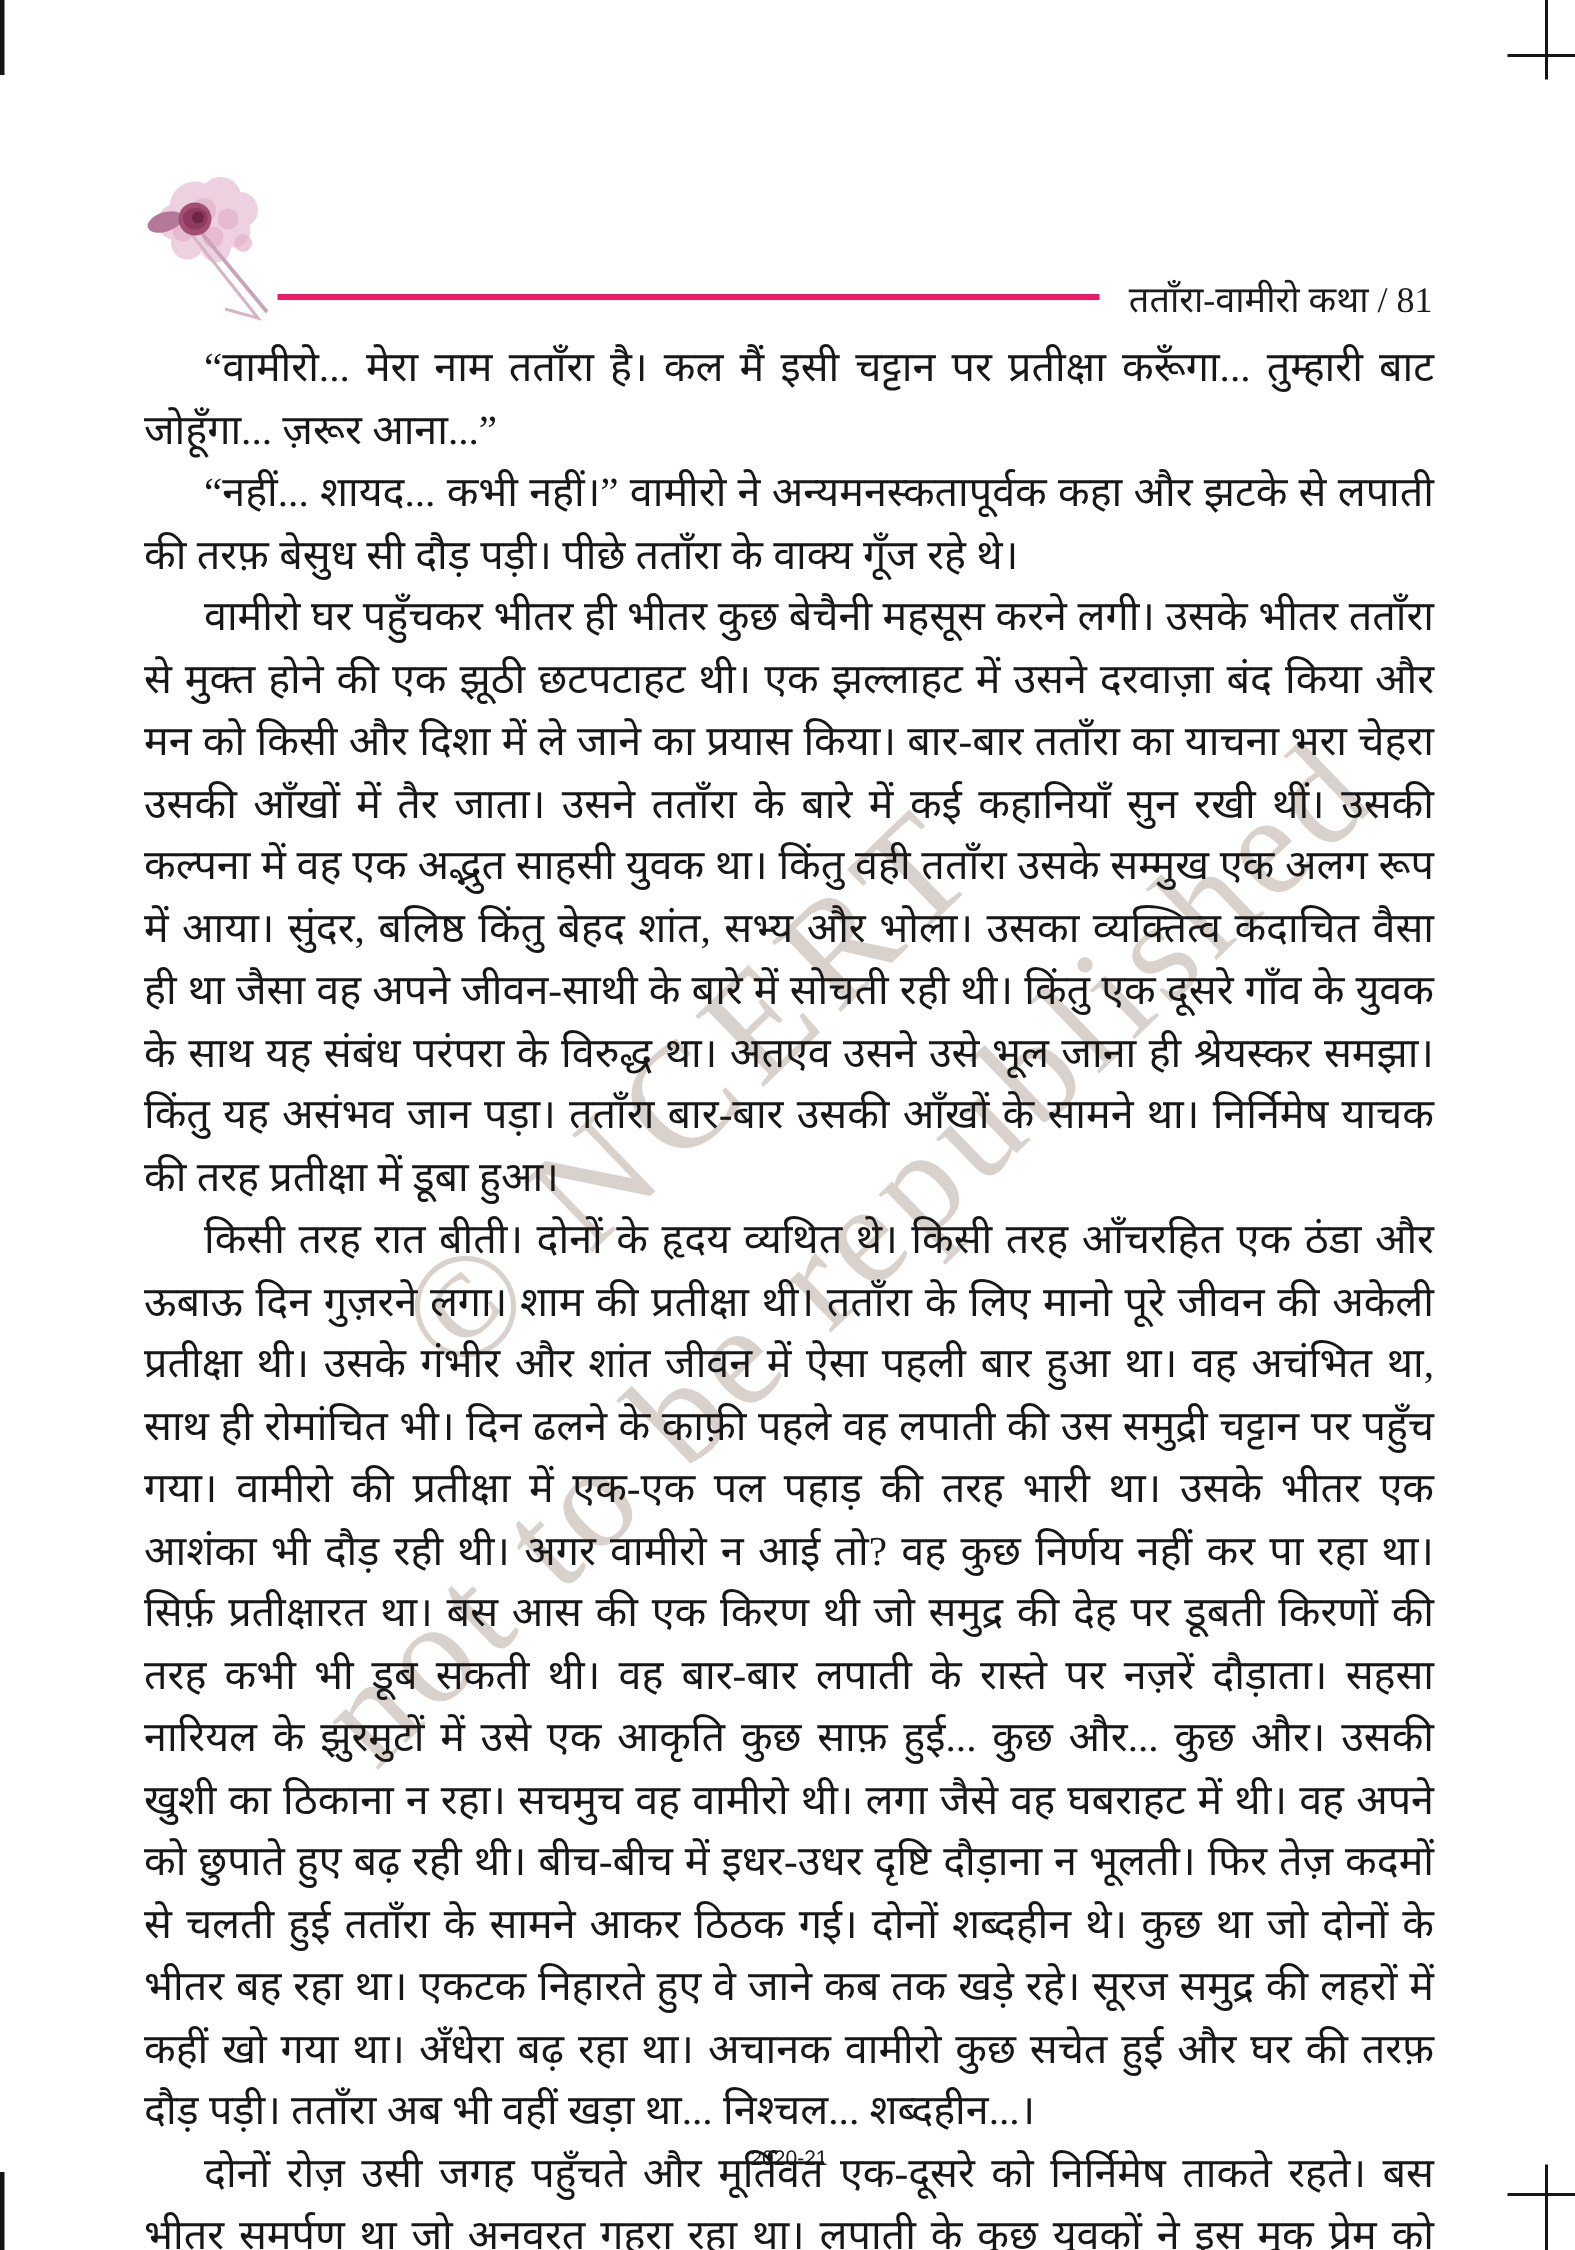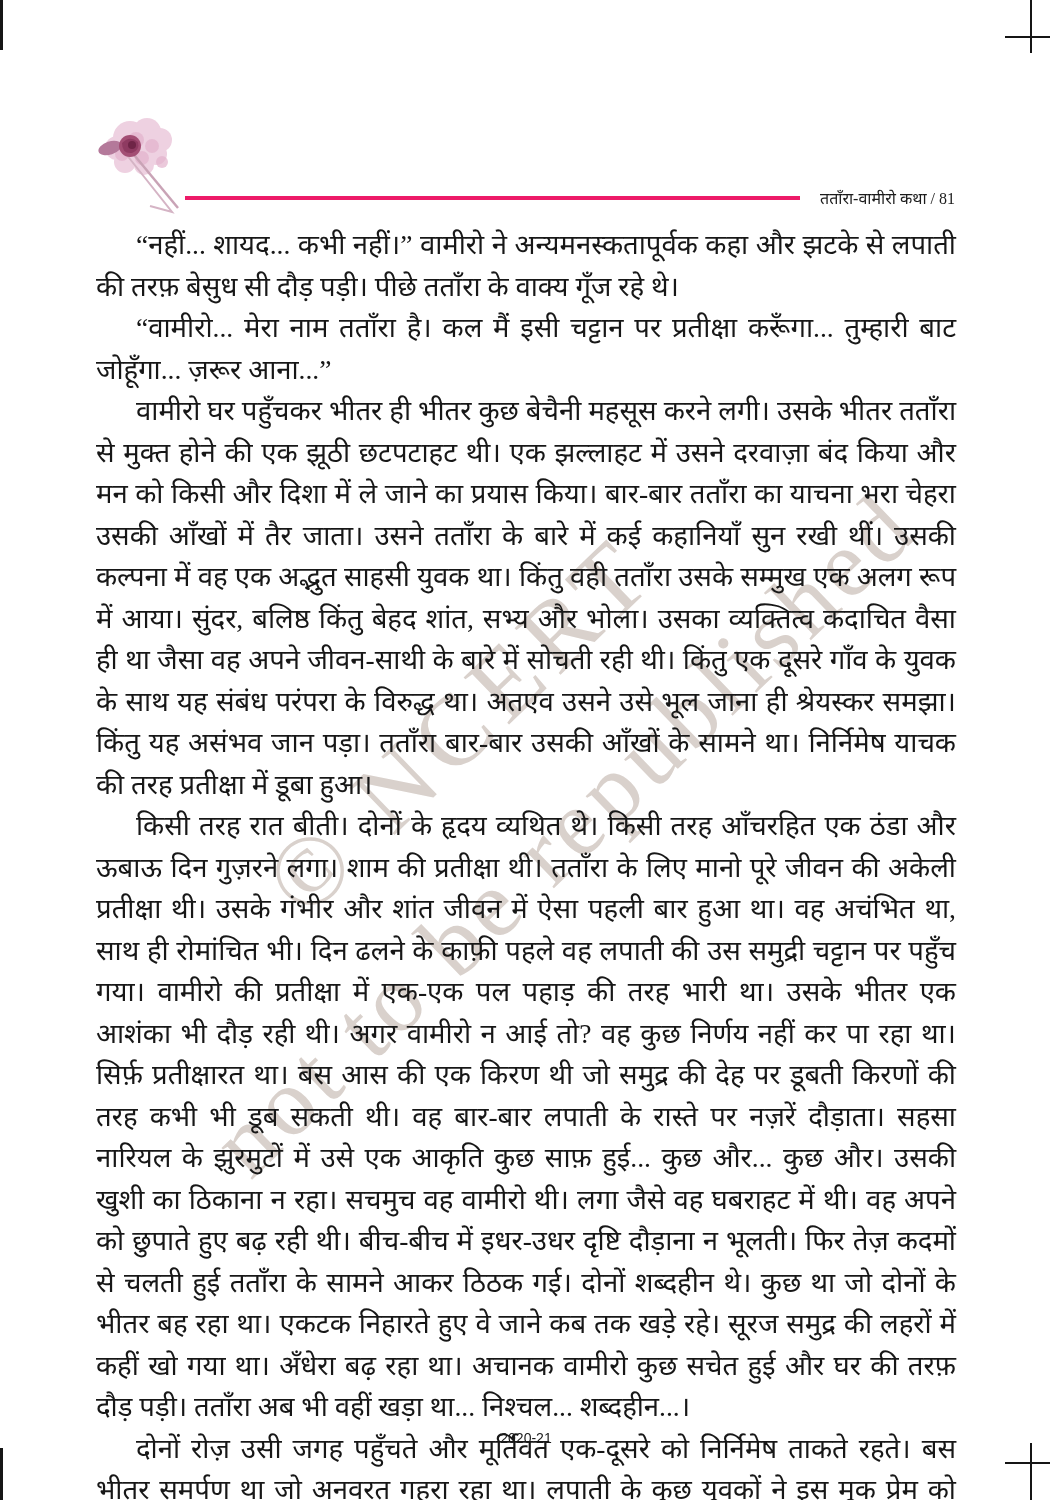--- a/index.html
+++ b/index.html
@@ -39,21 +39,21 @@
     position:absolute;
     left:185px;right:95px;top:178px;
     height:40px;
     display:flex;
     align-items:center;
     z-index:3;
   }
   .header-rule{flex:1;height:4px;background:#ed1a68;}
   .header-title{
     margin-left:20px;
-    font-size:16px;
+    font-size:24px;
     color:#1b1b1b;
     white-space:nowrap;
   }
   
   .flower{position:absolute;left:92px;top:110px;width:110px;height:110px;z-index:2;}
   
   .body-text{
     position:absolute;
     left:96px;top:224px;
     width:860px;
@@ -124,22 +124,22 @@
       <circle cx="40" cy="35" r="4" fill="#6f2547"></circle>
     </g>
   </svg>
 
   <div class="header">
     <div class="header-rule"></div>
     <div class="header-title">तताँरा-वामीरो कथा / 81</div>
   </div>
 
   <div class="body-text">
+    <p>“वामीरो... मेरा नाम तताँरा है। कल मैं इसी चट्टान पर प्रतीक्षा करूँगा... तुम्हारी बाट जोहूँगा... ज़रूर आना...”</p>
     <p>“नहीं... शायद... कभी नहीं।” वामीरो ने अन्यमनस्कतापूर्वक कहा और झटके से लपाती की तरफ़ बेसुध सी दौड़ पड़ी। पीछे तताँरा के वाक्य गूँज रहे थे।</p>
-    <p>“वामीरो... मेरा नाम तताँरा है। कल मैं इसी चट्टान पर प्रतीक्षा करूँगा... तुम्हारी बाट जोहूँगा... ज़रूर आना...”</p>
     <p>वामीरो घर पहुँचकर भीतर ही भीतर कुछ बेचैनी महसूस करने लगी। उसके भीतर तताँरा से मुक्त होने की एक झूठी छटपटाहट थी। एक झल्लाहट में उसने दरवाज़ा बंद किया और मन को किसी और दिशा में ले जाने का प्रयास किया। बार-बार तताँरा का याचना भरा चेहरा उसकी आँखों में तैर जाता। उसने तताँरा के बारे में कई कहानियाँ सुन रखी थीं। उसकी कल्पना में वह एक अद्भुत साहसी युवक था। किंतु वही तताँरा उसके सम्मुख एक अलग रूप में आया। सुंदर, बलिष्ठ किंतु बेहद शांत, सभ्य और भोला। उसका व्यक्तित्व कदाचित वैसा ही था जैसा वह अपने जीवन-साथी के बारे में सोचती रही थी। किंतु एक दूसरे गाँव के युवक के साथ यह संबंध परंपरा के विरुद्ध था। अतएव उसने उसे भूल जाना ही श्रेयस्कर समझा। किंतु यह असंभव जान पड़ा। तताँरा बार-बार उसकी आँखों के सामने था। निर्निमेष याचक की तरह प्रतीक्षा में डूबा हुआ।</p>
     <p>किसी तरह रात बीती। दोनों के हृदय व्यथित थे। किसी तरह आँचरहित एक ठंडा और ऊबाऊ दिन गुज़रने लगा। शाम की प्रतीक्षा थी। तताँरा के लिए मानो पूरे जीवन की अकेली प्रतीक्षा थी। उसके गंभीर और शांत जीवन में ऐसा पहली बार हुआ था। वह अचंभित था, साथ ही रोमांचित भी। दिन ढलने के काफ़ी पहले वह लपाती की उस समुद्री चट्टान पर पहुँच गया। वामीरो की प्रतीक्षा में एक-एक पल पहाड़ की तरह भारी था। उसके भीतर एक आशंका भी दौड़ रही थी। अगर वामीरो न आई तो? वह कुछ निर्णय नहीं कर पा रहा था। सिर्फ़ प्रतीक्षारत था। बस आस की एक किरण थी जो समुद्र की देह पर डूबती किरणों की तरह कभी भी डूब सकती थी। वह बार-बार लपाती के रास्ते पर नज़रें दौड़ाता। सहसा नारियल के झुरमुटों में उसे एक आकृति कुछ साफ़ हुई... कुछ और... कुछ और। उसकी खुशी का ठिकाना न रहा। सचमुच वह वामीरो थी। लगा जैसे वह घबराहट में थी। वह अपने को छुपाते हुए बढ़ रही थी। बीच-बीच में इधर-उधर दृष्टि दौड़ाना न भूलती। फिर तेज़ कदमों से चलती हुई तताँरा के सामने आकर ठिठक गई। दोनों शब्दहीन थे। कुछ था जो दोनों के भीतर बह रहा था। एकटक निहारते हुए वे जाने कब तक खड़े रहे। सूरज समुद्र की लहरों में कहीं खो गया था। अँधेरा बढ़ रहा था। अचानक वामीरो कुछ सचेत हुई और घर की तरफ़ दौड़ पड़ी। तताँरा अब भी वहीं खड़ा था... निश्चल... शब्दहीन...।</p>
     <p>दोनों रोज़ उसी जगह पहुँचते और मूर्तिवत एक-दूसरे को निर्निमेष ताकते रहते। बस भीतर समर्पण था जो अनवरत गहरा रहा था। लपाती के कुछ युवकों ने इस मूक प्रेम को भाँप लिया और खबर हवा की तरह बह उठी। वामीरो लपाती ग्राम की थी और तताँरा पासा का। दोनों का संबंध संभव न</p>
   </div>
 
   <div class="footer">2020-21</div>
 
 </div>
 
 </body></html>

